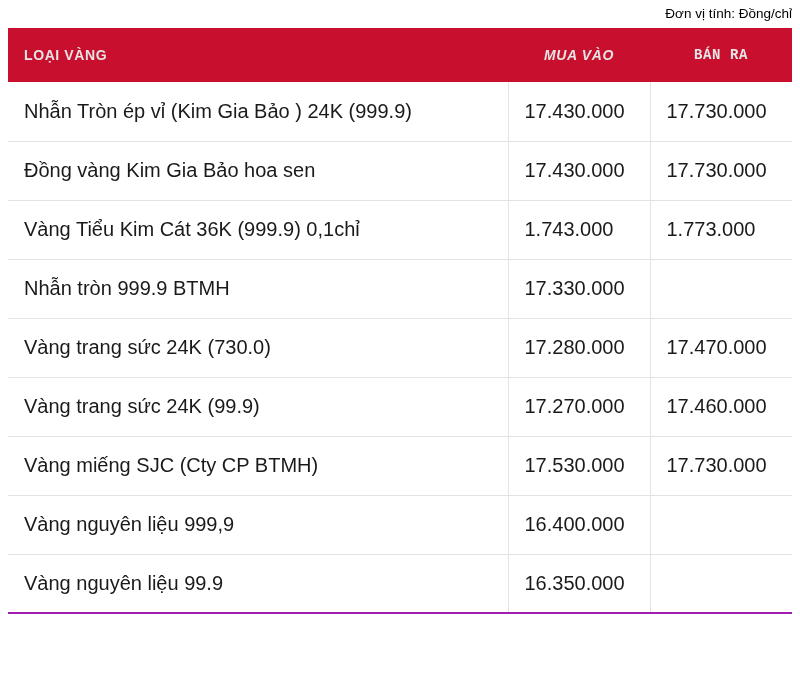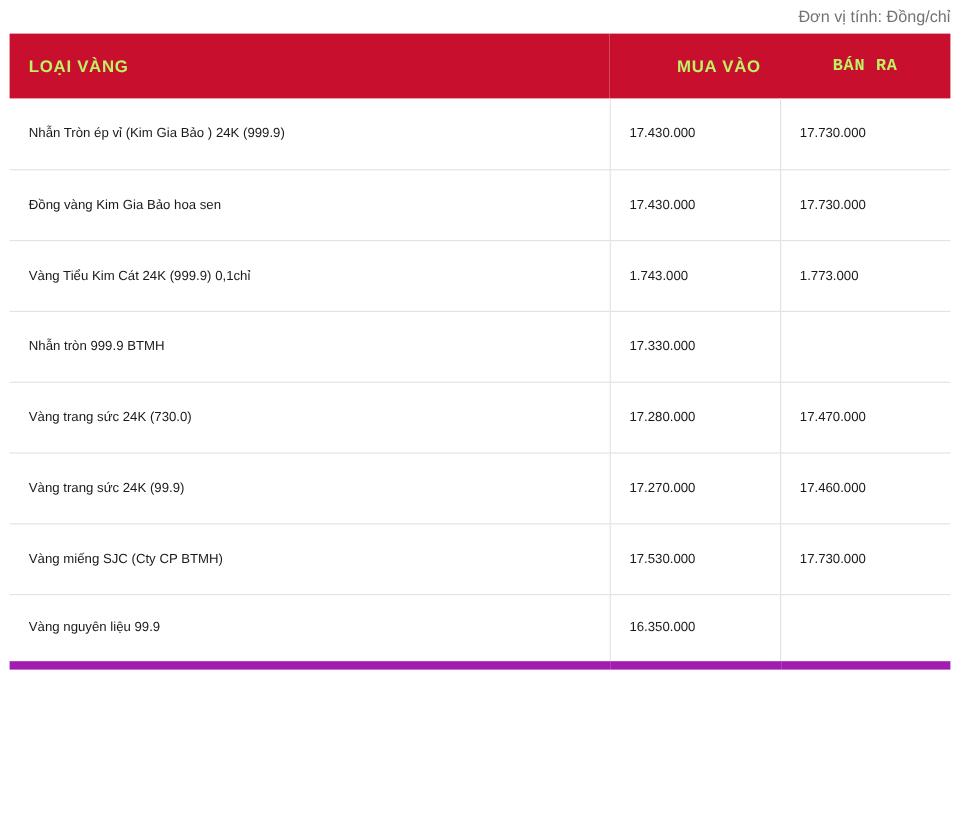--- a/index.html
+++ b/index.html
@@ -14,74 +14,75 @@
   .page {
     width: 800px;
     height: 682px;
     position: relative;
     background: #ffffff;
     padding: 0;
   }
   .unit-note {
     text-align: right;
     font-size: 13.5px;
-    color: #737373;
+    color: #000000;
     padding: 6px 8px 7px 0;
     font-family: "Liberation Sans", sans-serif;
   }
   table.gold-table {
     width: 784px;
     margin: 0 8px;
     border-collapse: collapse;
     table-layout: fixed;
   }
   table.gold-table th {
     background: #c8102e;
-    color: #bef264;
+    color: #e5e5e5;
     font-size: 14px;
     font-weight: bold;
     letter-spacing: 0.6px;
     height: 54px;
     padding: 17px 16px;
     border: none;
     vertical-align: middle;
   }
   th.col-type {
     text-align: left;
     width: 500px;
   }
   th.col-buy {
-    text-align: right;
+    text-align: center;
     width: 142px;
     border-left: 1px solid #e06070;
+    font-style: italic;
   }
   th.col-sell {
     text-align: center;
     width: 142px;
     border-left: 1px solid #e06070;
     font-family: Liberation Mono, monospace;
   }
   table.gold-table td {
     height: 59px;
-    font-size: 11px;
+    font-size: 20px;
     color: #1a1a1a;
     border-bottom: 1px solid #e3e3e3;
     vertical-align: middle;
     padding: 0 16px;
   }
   td.cell-type {
     text-align: left;
     border-right: 1px solid #e3e3e3;
   }
   td.cell-price {
     text-align: left;
     border-right: 1px solid #e3e3e3;
   }
   td.cell-price.last { border-right: none; }
-  tbody tr:last-child td { border-bottom: 7px solid #a21caf; }
+  tbody tr:last-child td { border-bottom: 2px solid #a21caf; }
 </style>
 </head>
 <body>
 
 <div class="page">
 
   <div class="unit-note">Đơn vị tính: Đồng/chỉ</div>
 
   <table class="gold-table">
     <thead>
@@ -96,21 +97,21 @@
           <td class="cell-type">Nhẫn Tròn ép vỉ (Kim Gia Bảo ) 24K (999.9)</td>
           <td class="cell-price">17.430.000</td>
           <td class="cell-price last">17.730.000</td>
         </tr>
         <tr>
           <td class="cell-type">Đồng vàng Kim Gia Bảo hoa sen</td>
           <td class="cell-price">17.430.000</td>
           <td class="cell-price last">17.730.000</td>
         </tr>
         <tr>
-          <td class="cell-type">Vàng Tiểu Kim Cát 24K (999.9) 0,1chỉ</td>
+          <td class="cell-type">Vàng Tiểu Kim Cát 36K (999.9) 0,1chỉ</td>
           <td class="cell-price">1.743.000</td>
           <td class="cell-price last">1.773.000</td>
         </tr>
         <tr>
           <td class="cell-type">Nhẫn tròn 999.9 BTMH</td>
           <td class="cell-price">17.330.000</td>
           <td class="cell-price last"></td>
         </tr>
         <tr>
           <td class="cell-type">Vàng trang sức 24K (730.0)</td>
@@ -121,20 +122,25 @@
           <td class="cell-type">Vàng trang sức 24K (99.9)</td>
           <td class="cell-price">17.270.000</td>
           <td class="cell-price last">17.460.000</td>
         </tr>
         <tr>
           <td class="cell-type">Vàng miếng SJC (Cty CP BTMH)</td>
           <td class="cell-price">17.530.000</td>
           <td class="cell-price last">17.730.000</td>
         </tr>
         <tr>
+          <td class="cell-type">Vàng nguyên liệu 999,9</td>
+          <td class="cell-price">16.400.000</td>
+          <td class="cell-price last"></td>
+        </tr>
+        <tr>
           <td class="cell-type">Vàng nguyên liệu 99.9</td>
           <td class="cell-price">16.350.000</td>
           <td class="cell-price last"></td>
         </tr>
       </tbody>
   </table>
 
 </div>
 
 </body></html>

